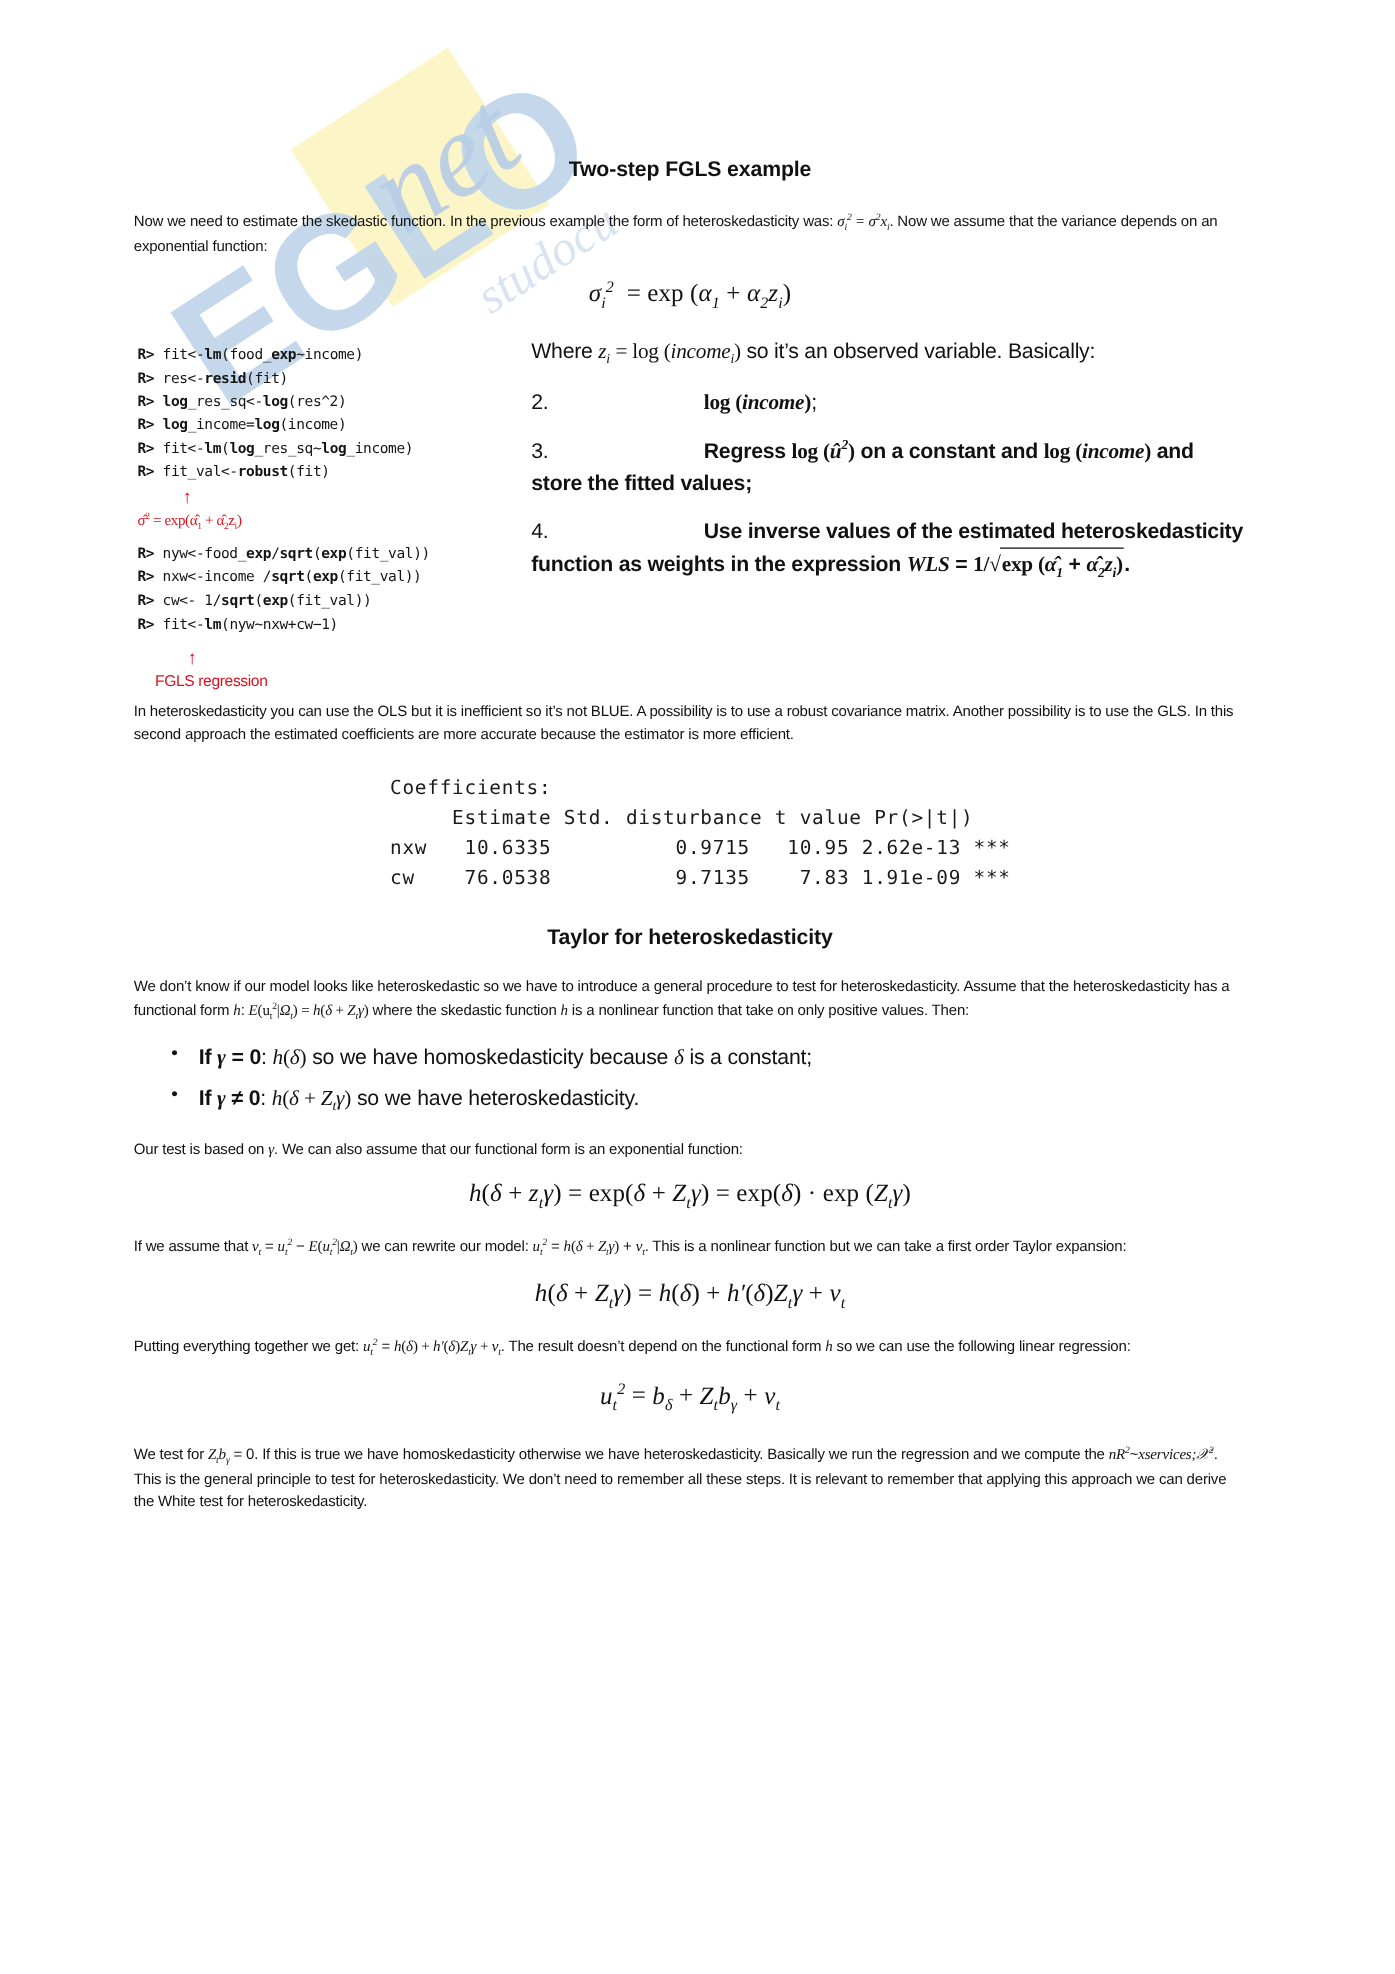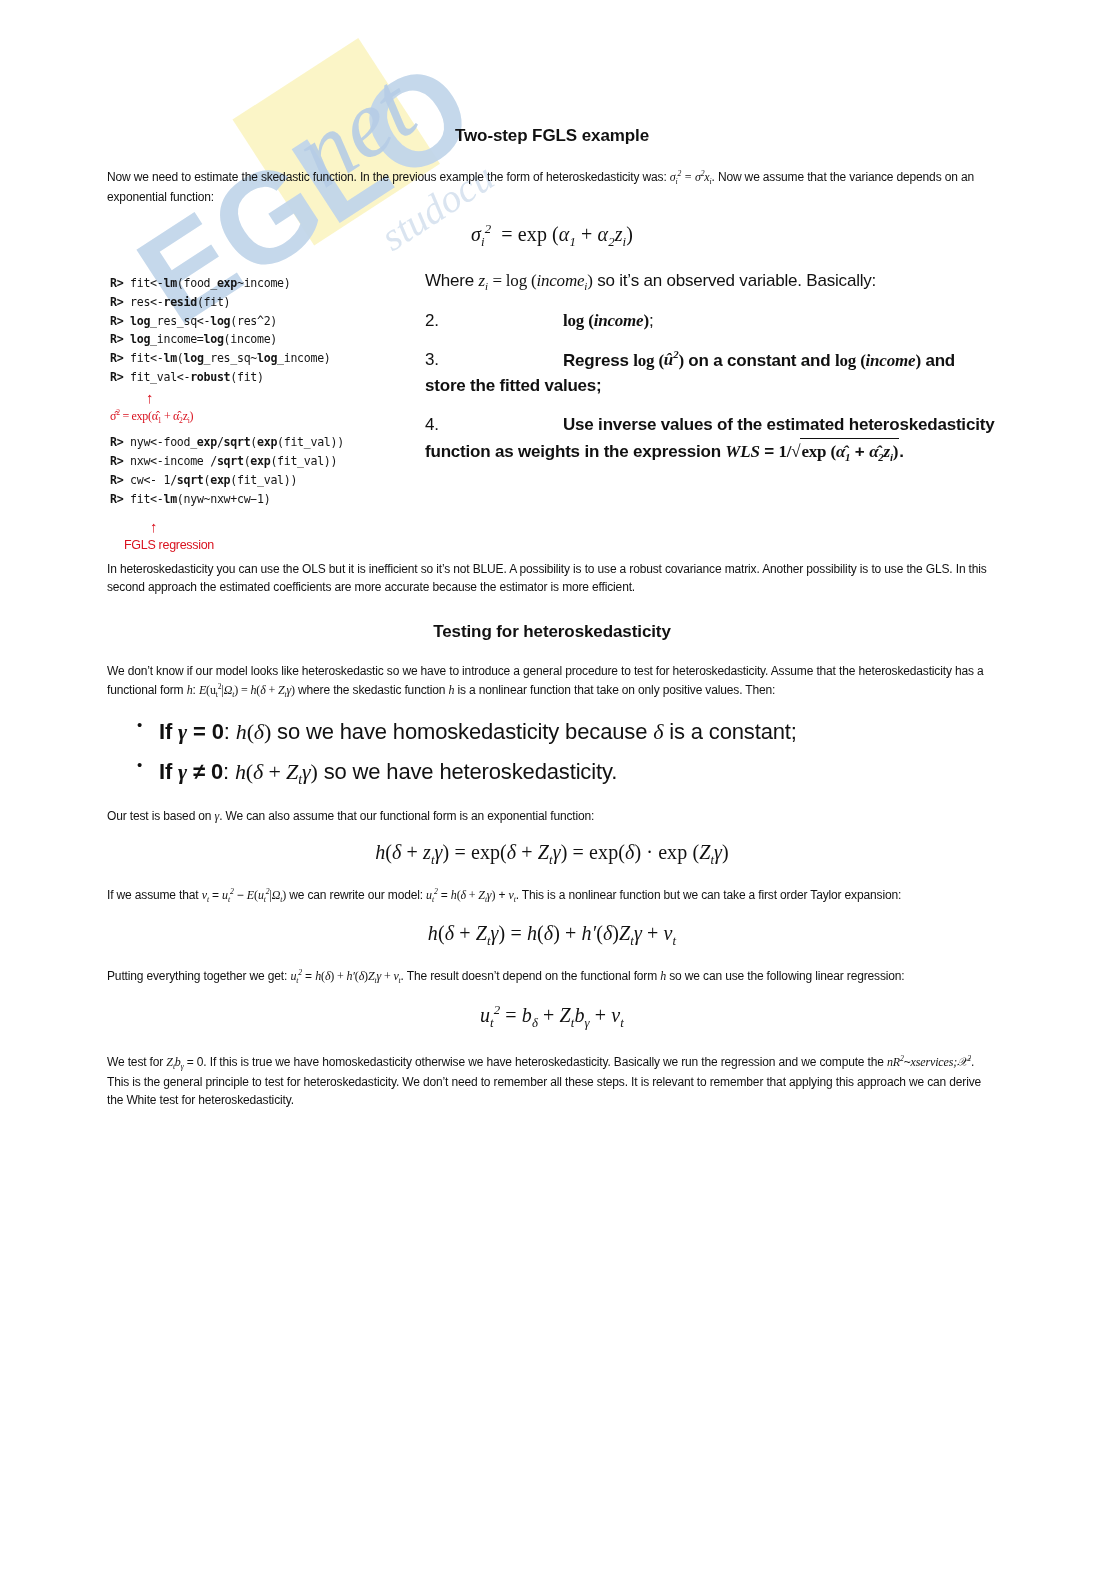--- a/index.html
+++ b/index.html
@@ -156,21 +156,21 @@
     margin: 26px 0 20px 0;
     letter-spacing: -0.1px;
   }
 
   ul.bullets {
     margin: 14px 0 16px 0;
     padding-left: 52px;
     list-style: none;
   }
   ul.bullets li {
-    font-size: 22px;
+    font-size: 17px;
     line-height: 1.52;
     margin-bottom: 7px;
     position: relative;
     letter-spacing: -0.15px;
   }
   ul.bullets li::before {
     content: "\2022";
     position: absolute;
     left: -22px;
     top: -1px;
@@ -261,22 +261,26 @@
           <p class="numitem">
             <span class="num">4.</span><span class="bold">Use inverse values of the estimated heteroskedasticity function as weights in the expression <span class="mi" style="font-weight:bold">WLS</span> = <span class="mroman" style="font-weight:bold">1/</span><span class="sqrt-wrap"><span style="font-family:'Liberation Serif',serif;font-weight:bold">√</span><span class="sqrt-bar" style="font-weight:bold"><span class="mroman" style="font-weight:bold">exp&nbsp;(</span><span class="mi" style="font-weight:bold">α̂<sub class="sm">1</sub></span> + <span class="mi" style="font-weight:bold">α̂<sub class="sm">2</sub>z<sub class="sm">i</sub></span><span class="mroman" style="font-weight:bold">)</span></span></span>.</span>
           </p>
 
         </div>
       </div>
     </div>
 
     <p class="para" style="margin-top:20px;">In heteroskedasticity you can use the OLS but it is inefficient so it’s not BLUE. A possibility is to use a robust covariance matrix. Another possibility is to use the GLS. In this second approach the estimated coefficients are more accurate because the estimator is more efficient.</p>
 
-
-    <h2 class="sub-heading">Testing for heteroskedasticity</h2>
+    <div class="console">Coefficients:
+     Estimate Std. disturbance t value Pr(&gt;|t|)
+nxw   10.6335          0.9715   10.95 2.62e-13 ***
+cw    76.0538          9.7135    7.83 1.91e-09 ***</div>
+
+    <h2 class="sub-heading">Taylor for heteroskedasticity</h2>
 
     <p class="para">
       We don’t know if our model looks like heteroskedastic so we have to introduce a general procedure to test
       for heteroskedasticity. Assume that the heteroskedasticity has a functional form <span class="mi">h</span>:
       <span class="mi">E</span><span class="mroman">(</span><span class="mroman">u<sub class="sm">t</sub><sup class="sm">2</sup></span><span class="mroman">|</span><span class="mi">Ω<sub class="sm">t</sub></span><span class="mroman">) = </span><span class="mi">h</span><span class="mroman">(</span><span class="mi">δ</span><span class="mroman"> + </span><span class="mi">Z<sub class="sm">t</sub>γ</span><span class="mroman">)</span>
       where the skedastic function <span class="mi">h</span> is a nonlinear function that take on only positive values. Then:
     </p>
 
     <ul class="bullets">
       <li>

